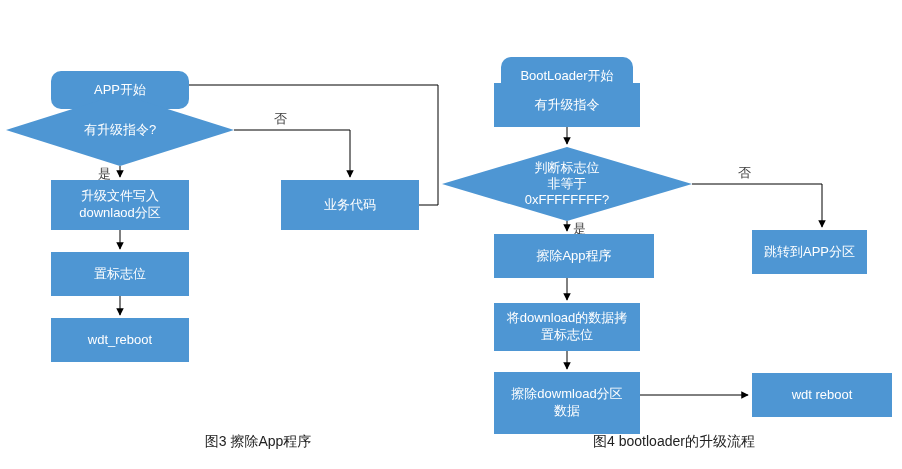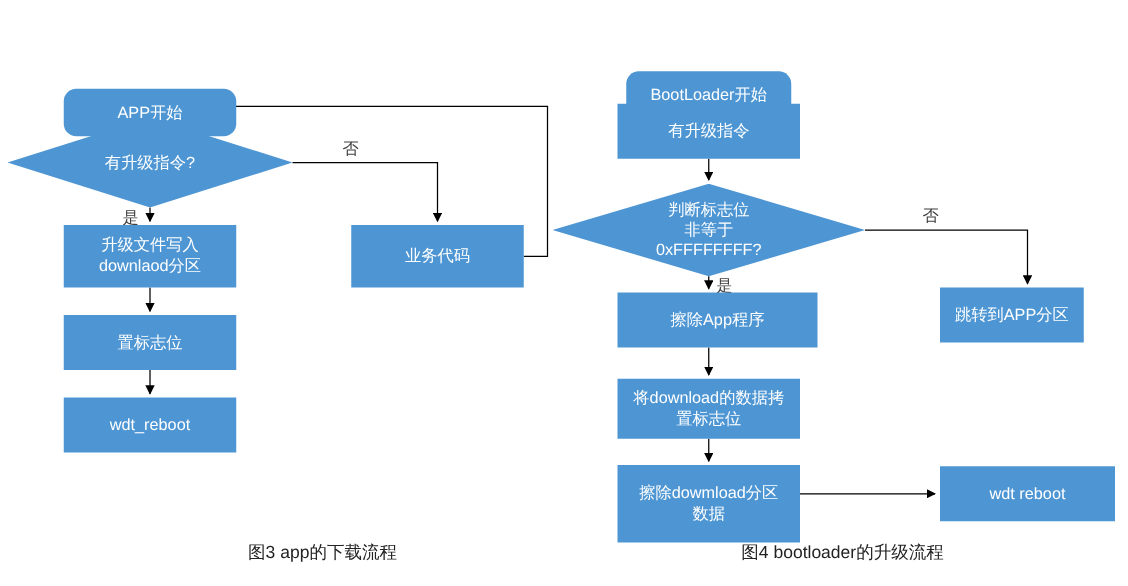--- a/index.html
+++ b/index.html
@@ -77,21 +77,21 @@
 
   <div class="node" style="left:51px;top:180px;width:138px;height:50px">升级文件写入
 downlaod分区</div>
 
   <div class="node" style="left:281px;top:180px;width:138px;height:50px">业务代码</div>
 
   <div class="node" style="left:51px;top:252px;width:138px;height:44px">置标志位</div>
 
   <div class="node" style="left:51px;top:318px;width:138px;height:44px">wdt_reboot</div>
 
-  <div class="caption" style="left:148px;top:433px;width:220px">图3 app的下载流程</div>
+  <div class="caption" style="left:148px;top:433px;width:220px">图3 擦除App程序</div>
 
   <div class="node rounded" style="left:501px;top:22px;width:132px;height:38px">BootLoader开始</div>
 
   <div class="node" style="left:494px;top:83px;width:146px;height:44px">有升级指令</div>
 
   <div class="node diamond" style="left:442px;top:147px;width:250px;height:74px">判断标志位
 非等于
 0xFFFFFFFF?</div>
 
   <div class="edge-label" style="left:573px;top:220px">是</div>

